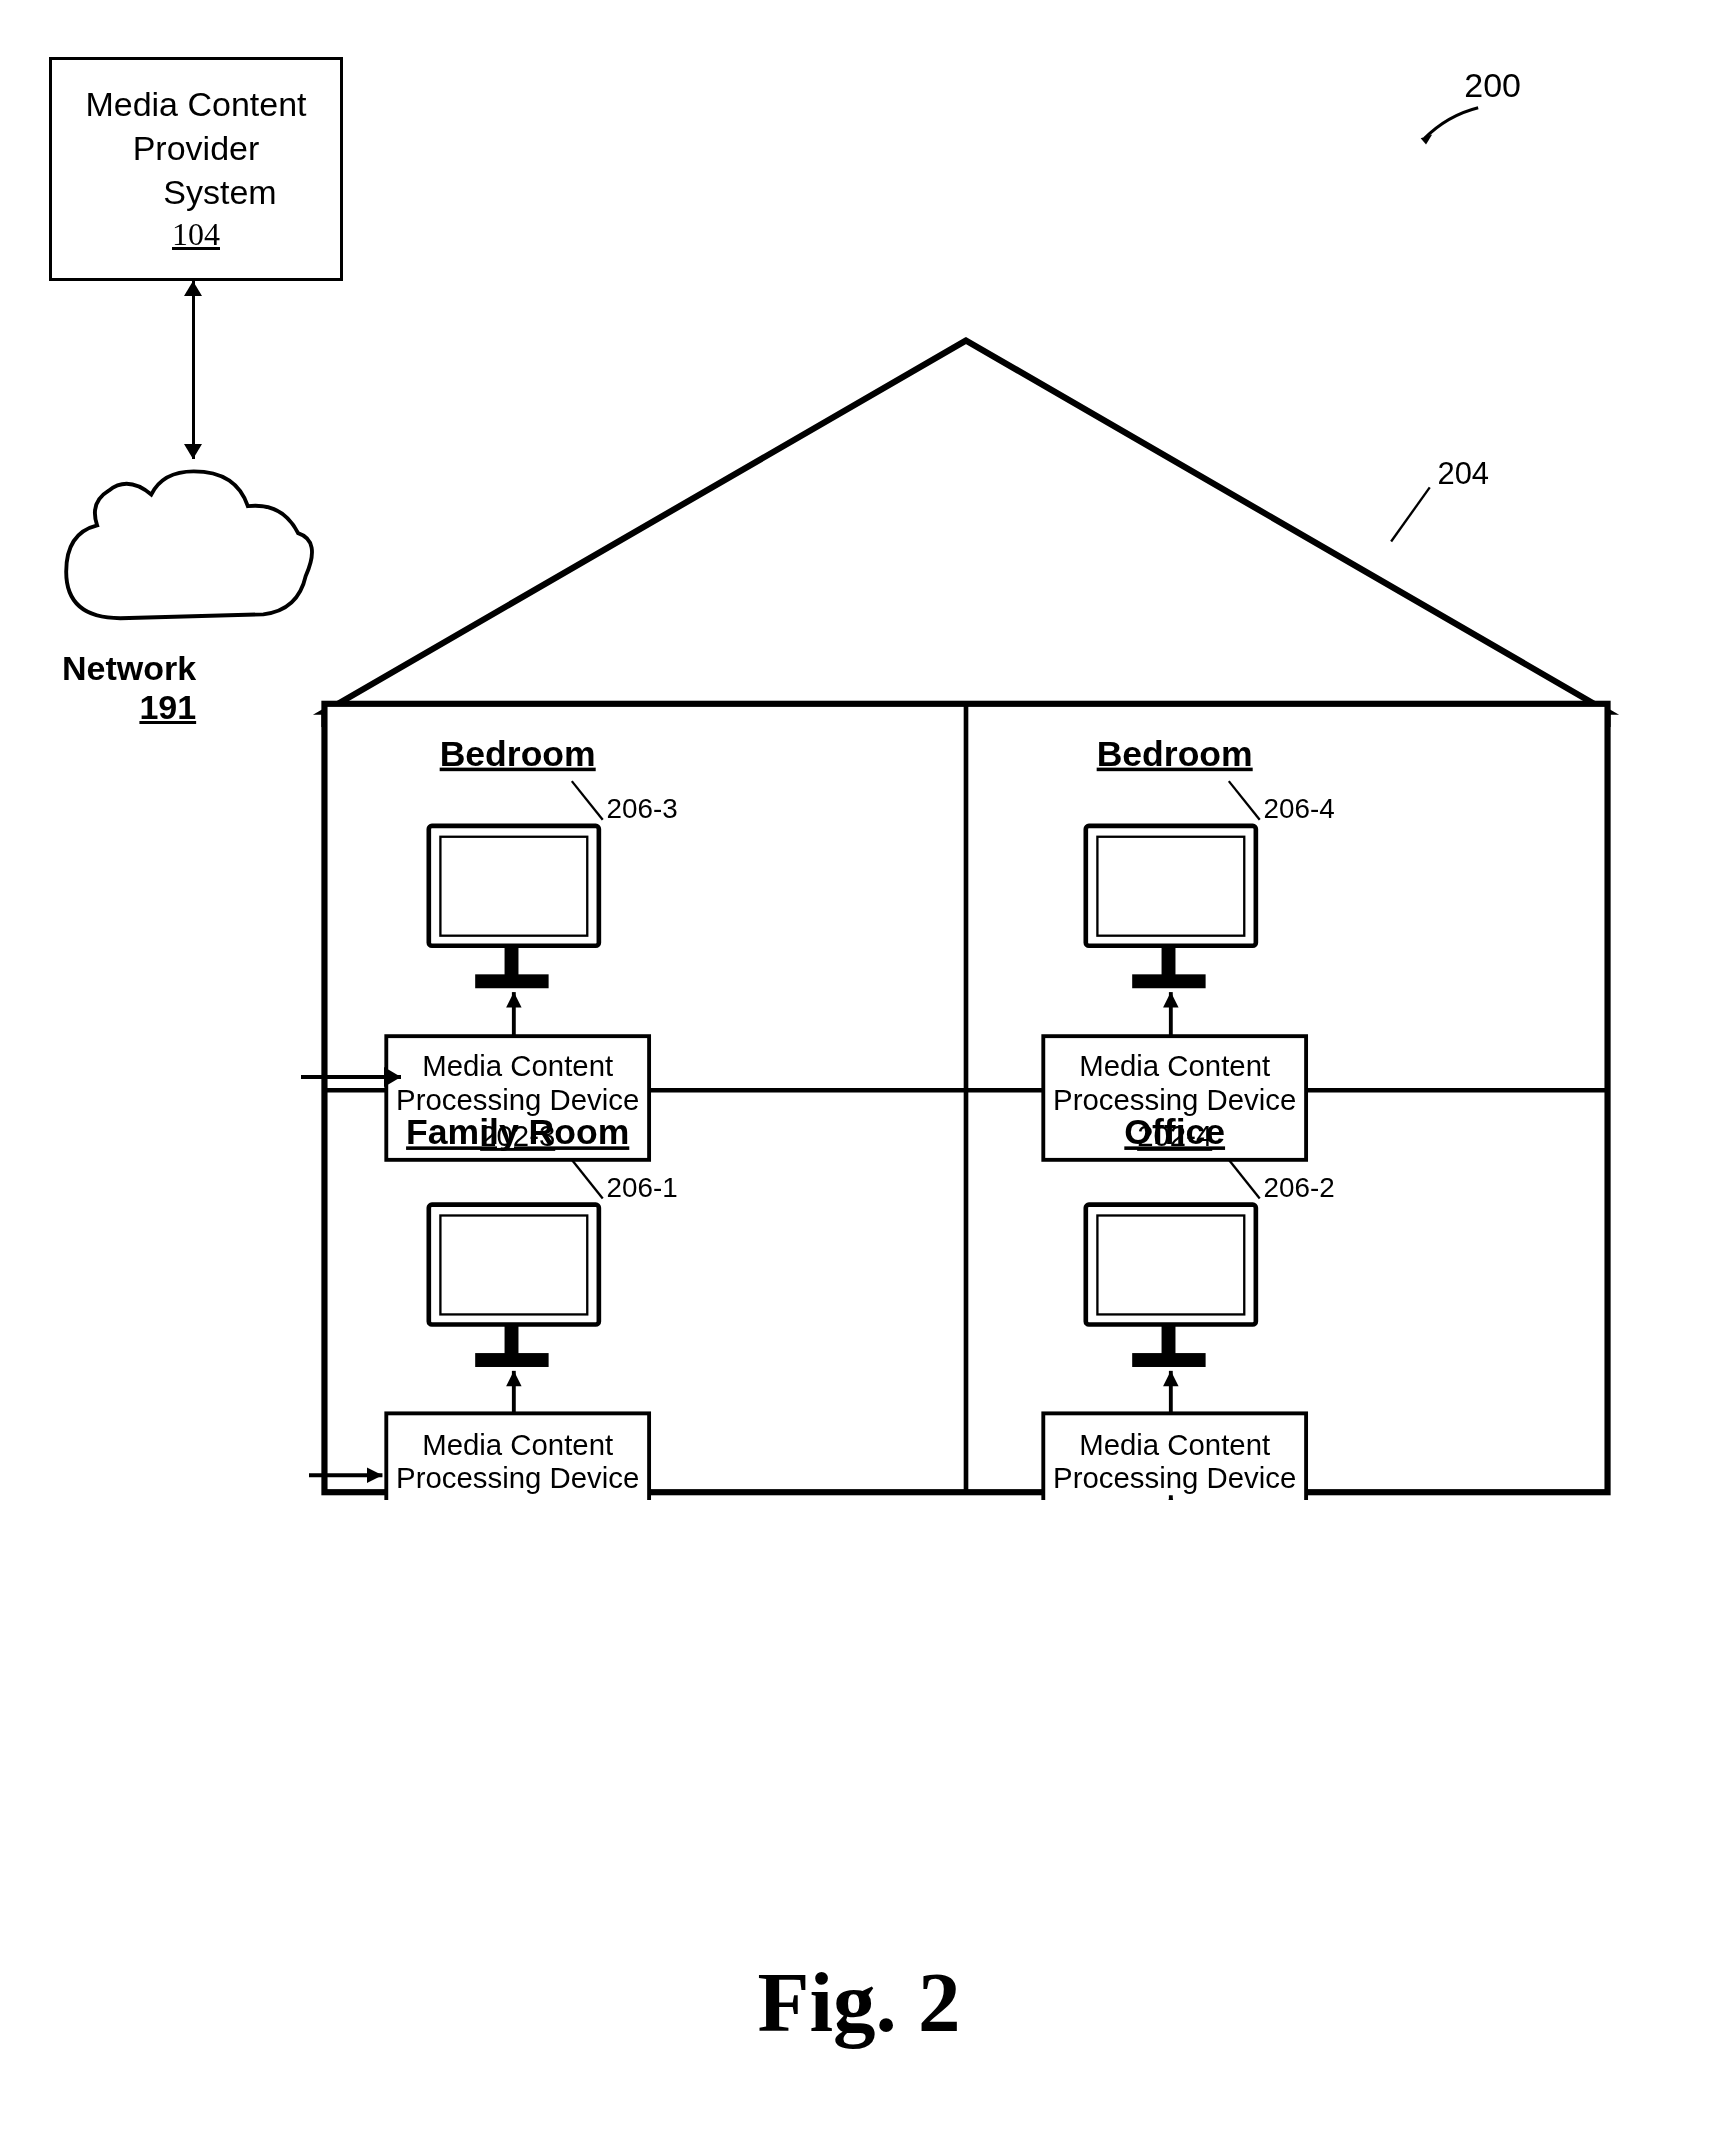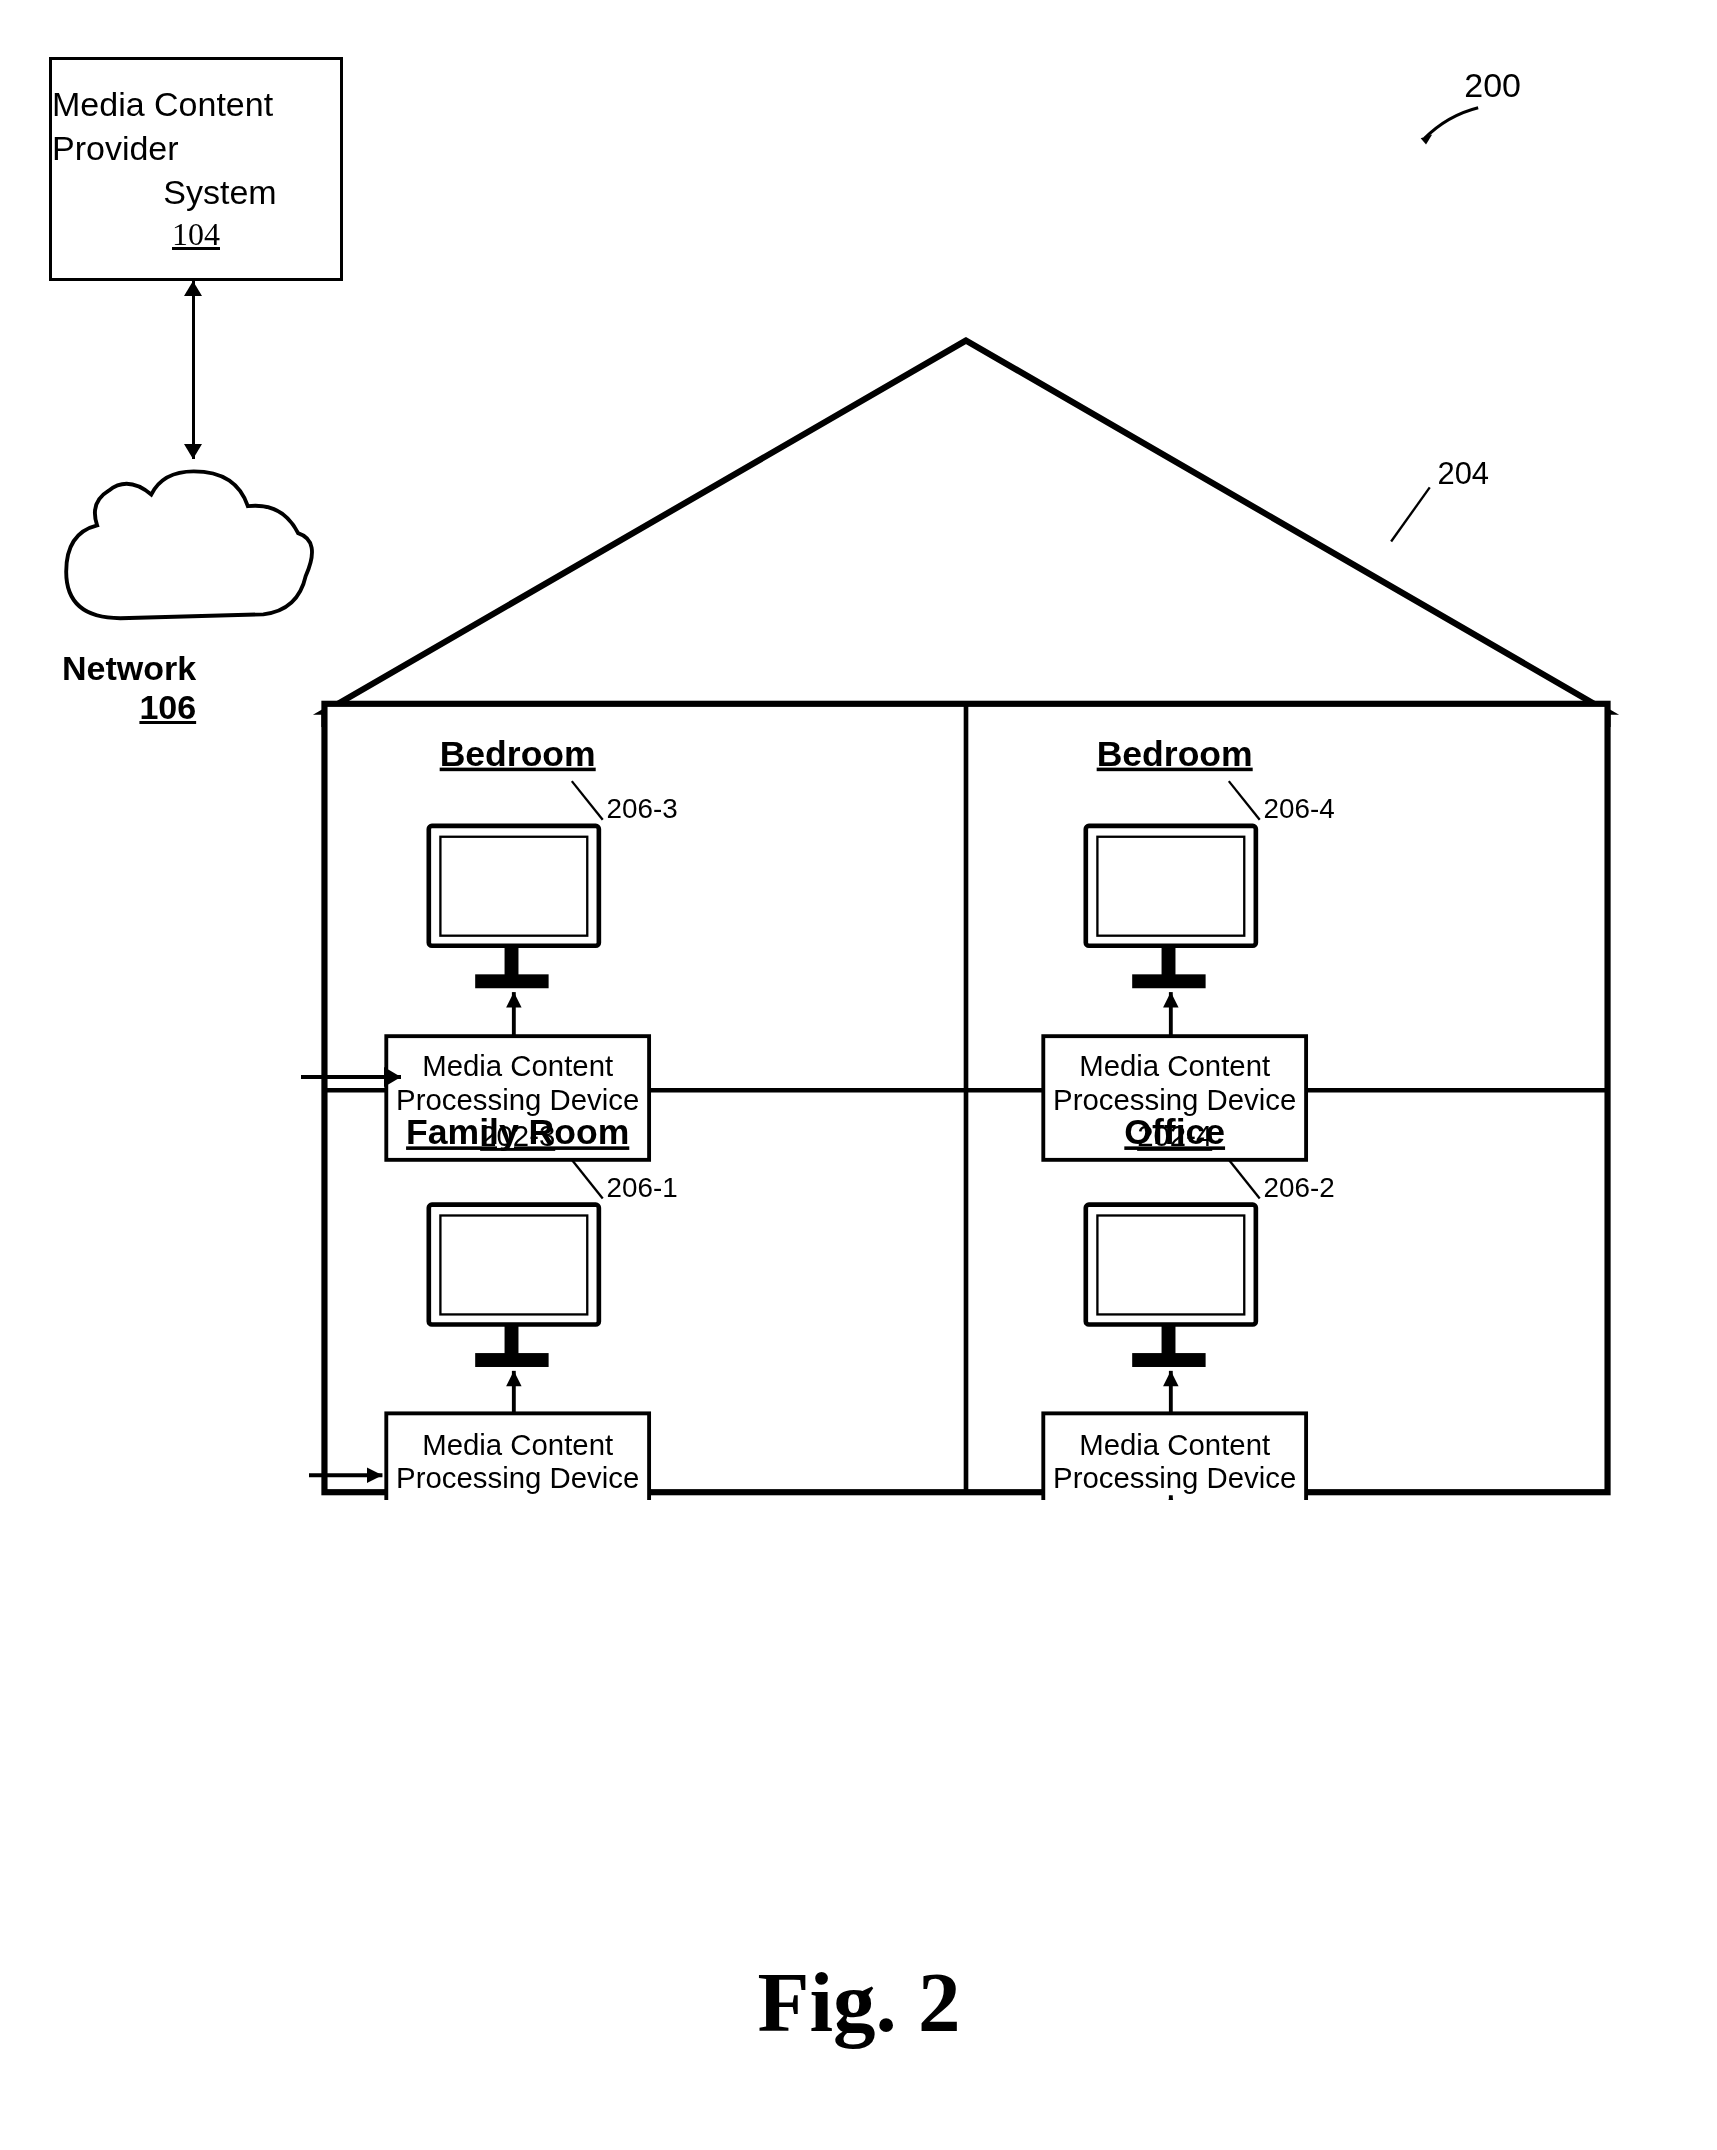--- a/index.html
+++ b/index.html
@@ -24,20 +24,21 @@
       position: absolute;
       top: 57px;
       left: 49px;
       width: 294px;
       height: 224px;
       border: 3.9px solid #000;
       display: flex;
       flex-direction: column;
       align-items: center;
       justify-content: center;
+      text-align: center;
       font-size: 34px;
       line-height: 1.3;
     }
 
     .provider-box .underline {
       text-decoration: underline;
     }
 
     
     .fig2-label {
@@ -77,21 +78,21 @@
       Q 250 30 265 75
       Q 310 70 330 110
       Q 360 120 340 165
       Q 330 210 285 215
       Z
     " fill="white" stroke="black" stroke-width="5"></path>
   </svg>
 
   <div style="position:absolute; top:649px; left:62px; text-align:right;font-weight:bold;">
     <div style="font-size:34px;">Network</div>
-    <div style="font-size:34px; text-decoration:underline;">106</div>
+    <div style="font-size:34px; text-decoration:underline;">191</div>
   </div>
 
   <div style="position:absolute; top:66px; right:197px; font-size:34px;">200</div>
   <svg style="position:absolute; top:100px; right:232px; width:77px; height:46px;" viewBox="0 0 100 60">
     <path d="M 90 10 Q 50 20 20 50" stroke="black" stroke-width="4" fill="none"></path>
     <polygon points="15,50 30,45 22,58" fill="black"></polygon>
   </svg>
 
   <svg style="position:absolute; top:325px; left:309px; width:1314px; height:1175px;" viewBox="0 0 1700 1520" xmlns="http://www.w3.org/2000/svg">
 

